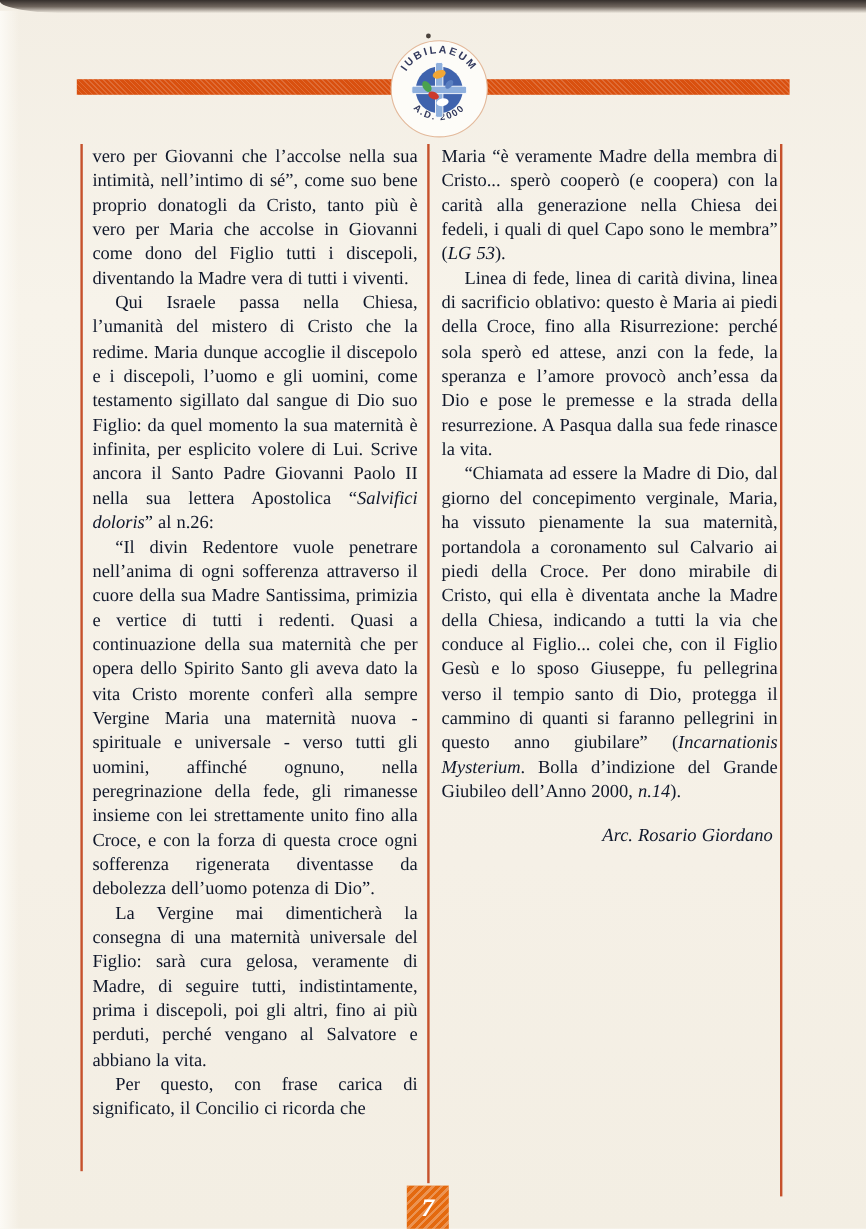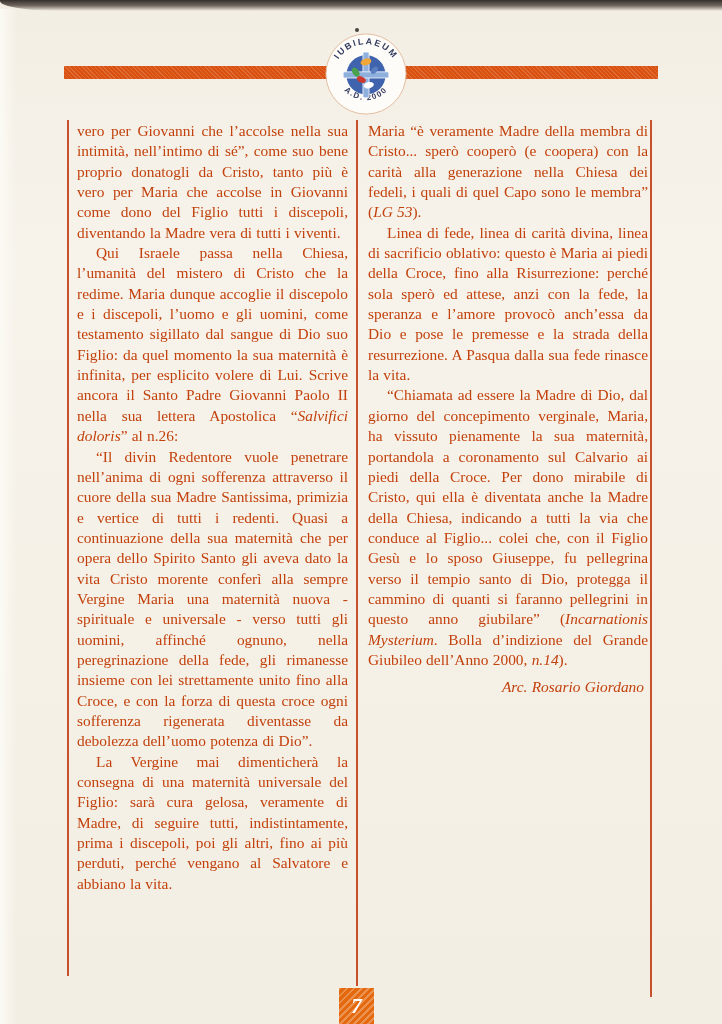--- a/index.html
+++ b/index.html
@@ -22,30 +22,30 @@
     background-color:#d9500f;
     background-image:repeating-linear-gradient(45deg,rgba(255,255,255,.16) 0 1px,transparent 1px 3px);
   }
   .speck{position:absolute;left:355px;top:28px;width:4px;height:4px;border-radius:50%;background:#4a423c;}
   .logo{position:absolute;left:325px;top:33px;width:82px;height:82px;}
   .rule{position:absolute;width:2px;background:#c6512c;}
   #rule-left{left:67px;top:120px;height:856px;}
   #rule-mid{left:356px;top:120px;height:866px;}
   #rule-right{left:650px;top:120px;height:877px;}
   .col{
-    position:absolute;top:121px;color:#c2410c;
+    position:absolute;top:121px;color:#0f172a;
     font-size:15.4px;line-height:20.35px;text-align:justify;
     word-spacing:0.4px;
   }
   #col-left{left:77px;width:271px;}
   #col-right{left:368px;width:280px;}
   .para{margin:0;}
   .para.indent{text-indent:19px;}
   .para em{}
-  .para.sig{text-align:right;font-style:italic;margin-top:7px;padding-right:4px;}
+  .para.sig{text-align:right;font-style:italic;margin-top:17px;padding-right:4px;}
   .page-num{
     position:absolute;left:339px;top:988px;width:35px;height:36px;
     background-color:#e4690e;
     background-image:repeating-linear-gradient(135deg,rgba(255,255,255,.28) 0 2px,transparent 2px 5px);
     color:#ffffff;font-style:italic;font-weight:bold;font-size:21px;
     display:flex;align-items:center;justify-content:center;
   }
 </style>
 </head>
 <body>
@@ -82,20 +82,21 @@
 
 <div class="rule" id="rule-left"></div>
 <div class="rule" id="rule-mid"></div>
 <div class="rule" id="rule-right"></div>
 
 <div class="col" id="col-left">
     <p class="para"><span>vero per Giovanni che l’accolse nella sua intimità, nell’intimo di sé”, come suo bene proprio donatogli da Cristo, tanto più è vero per Maria che accolse in Giovanni come dono del Figlio tutti i discepoli, diventando la Madre vera di tutti i viventi.</span></p>
     <p class="para indent"><span>Qui Israele passa nella Chiesa, l’umanità del mistero di Cristo che la redime. Maria dunque accoglie il discepolo e i discepoli, l’uomo e gli uomini, come testamento sigillato dal sangue di Dio suo Figlio: da quel momento la sua maternità è infinita, per esplicito volere di Lui. Scrive ancora il Santo Padre Giovanni Paolo II nella sua lettera Apostolica “</span><em>Salvifici doloris</em><span>” al n.26:</span></p>
     <p class="para indent"><span>“Il divin Redentore vuole penetrare nell’anima di ogni sofferenza attraverso il cuore della sua Madre Santissima, primizia e vertice di tutti i redenti. Quasi a continuazione della sua maternità che per opera dello Spirito Santo gli aveva dato la vita Cristo morente conferì alla sempre Vergine Maria una maternità nuova - spirituale e universale - verso tutti gli uomini, affinché ognuno, nella peregrinazione della fede, gli rimanesse insieme con lei strettamente unito fino alla Croce, e con la forza di questa croce ogni sofferenza rigenerata diventasse da debolezza dell’uomo potenza di Dio”.</span></p>
     <p class="para indent"><span>La Vergine mai dimenticherà la consegna di una maternità universale del Figlio: sarà cura gelosa, veramente di Madre, di seguire tutti, indistintamente, prima i discepoli, poi gli altri, fino ai più perduti, perché vengano al Salvatore e abbiano la vita.</span></p>
+    <p class="para indent"><span>Per questo, con frase carica di significato, il Concilio ci ricorda che</span></p>
   </div>
 <div class="col" id="col-right">
     <p class="para"><span>Maria “è veramente Madre della membra di Cristo... sperò cooperò (e coopera) con la carità alla generazione nella Chiesa dei fedeli, i quali di quel Capo sono le membra” (</span><em>LG 53</em><span>).</span></p>
     <p class="para indent"><span>Linea di fede, linea di carità divina, linea di sacrificio oblativo: questo è Maria ai piedi della Croce, fino alla Risurrezione: perché sola sperò ed attese, anzi con la fede, la speranza e l’amore provocò anch’essa da Dio e pose le premesse e la strada della resurrezione. A Pasqua dalla sua fede rinasce la vita.</span></p>
     <p class="para indent"><span>“Chiamata ad essere la Madre di Dio, dal giorno del concepimento verginale, Maria, ha vissuto pienamente la sua maternità, portandola a coronamento sul Calvario ai piedi della Croce. Per dono mirabile di Cristo, qui ella è diventata anche la Madre della Chiesa, indicando a tutti la via che conduce al Figlio... colei che, con il Figlio Gesù e lo sposo Giuseppe, fu pellegrina verso il tempio santo di Dio, protegga il cammino di quanti si faranno pellegrini in questo anno giubilare” (</span><em>Incarnationis Mysterium</em><span>. Bolla d’indizione del Grande Giubileo dell’Anno 2000, </span><em>n.14</em><span>).</span></p>
     <p class="para sig"><em>Arc. Rosario Giordano</em></p>
   </div>
 
 <div class="page-num">
   <span>7</span>

